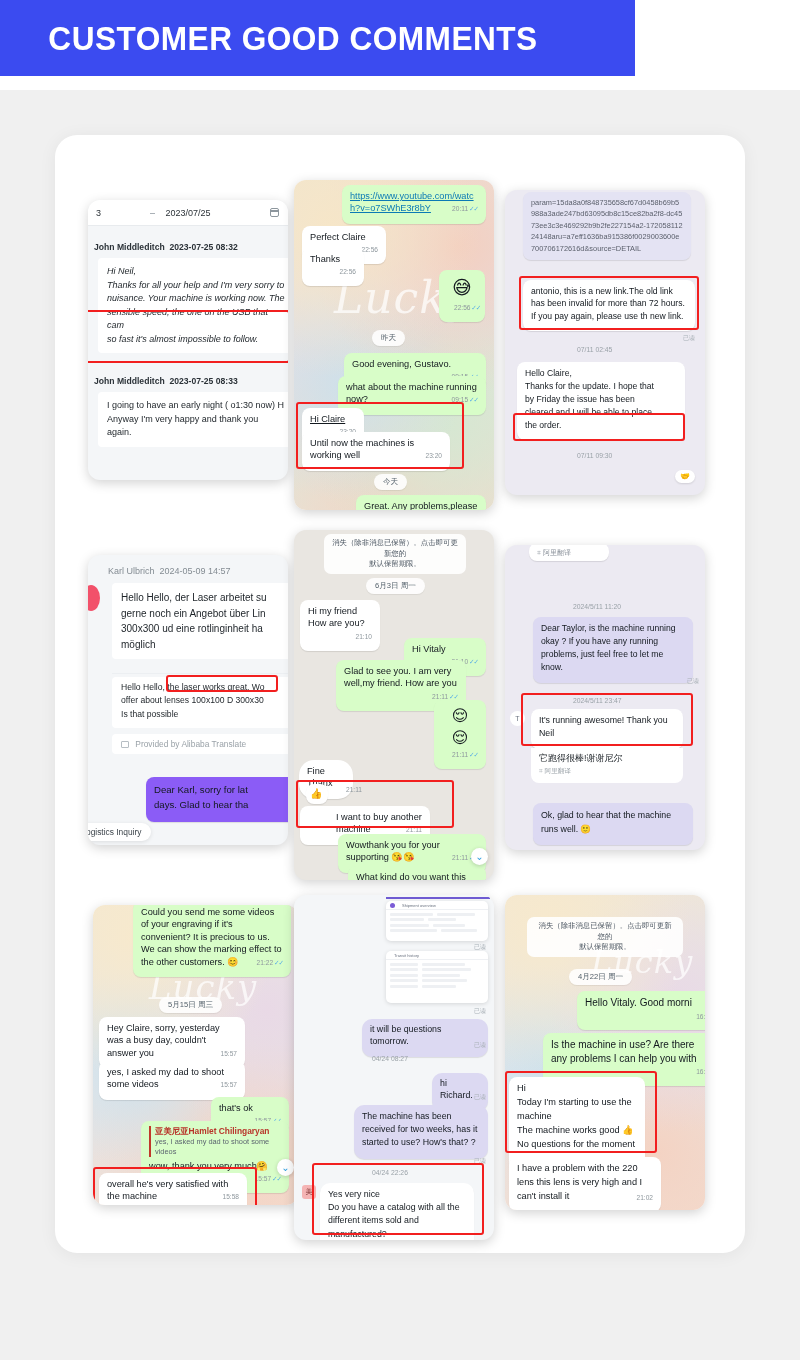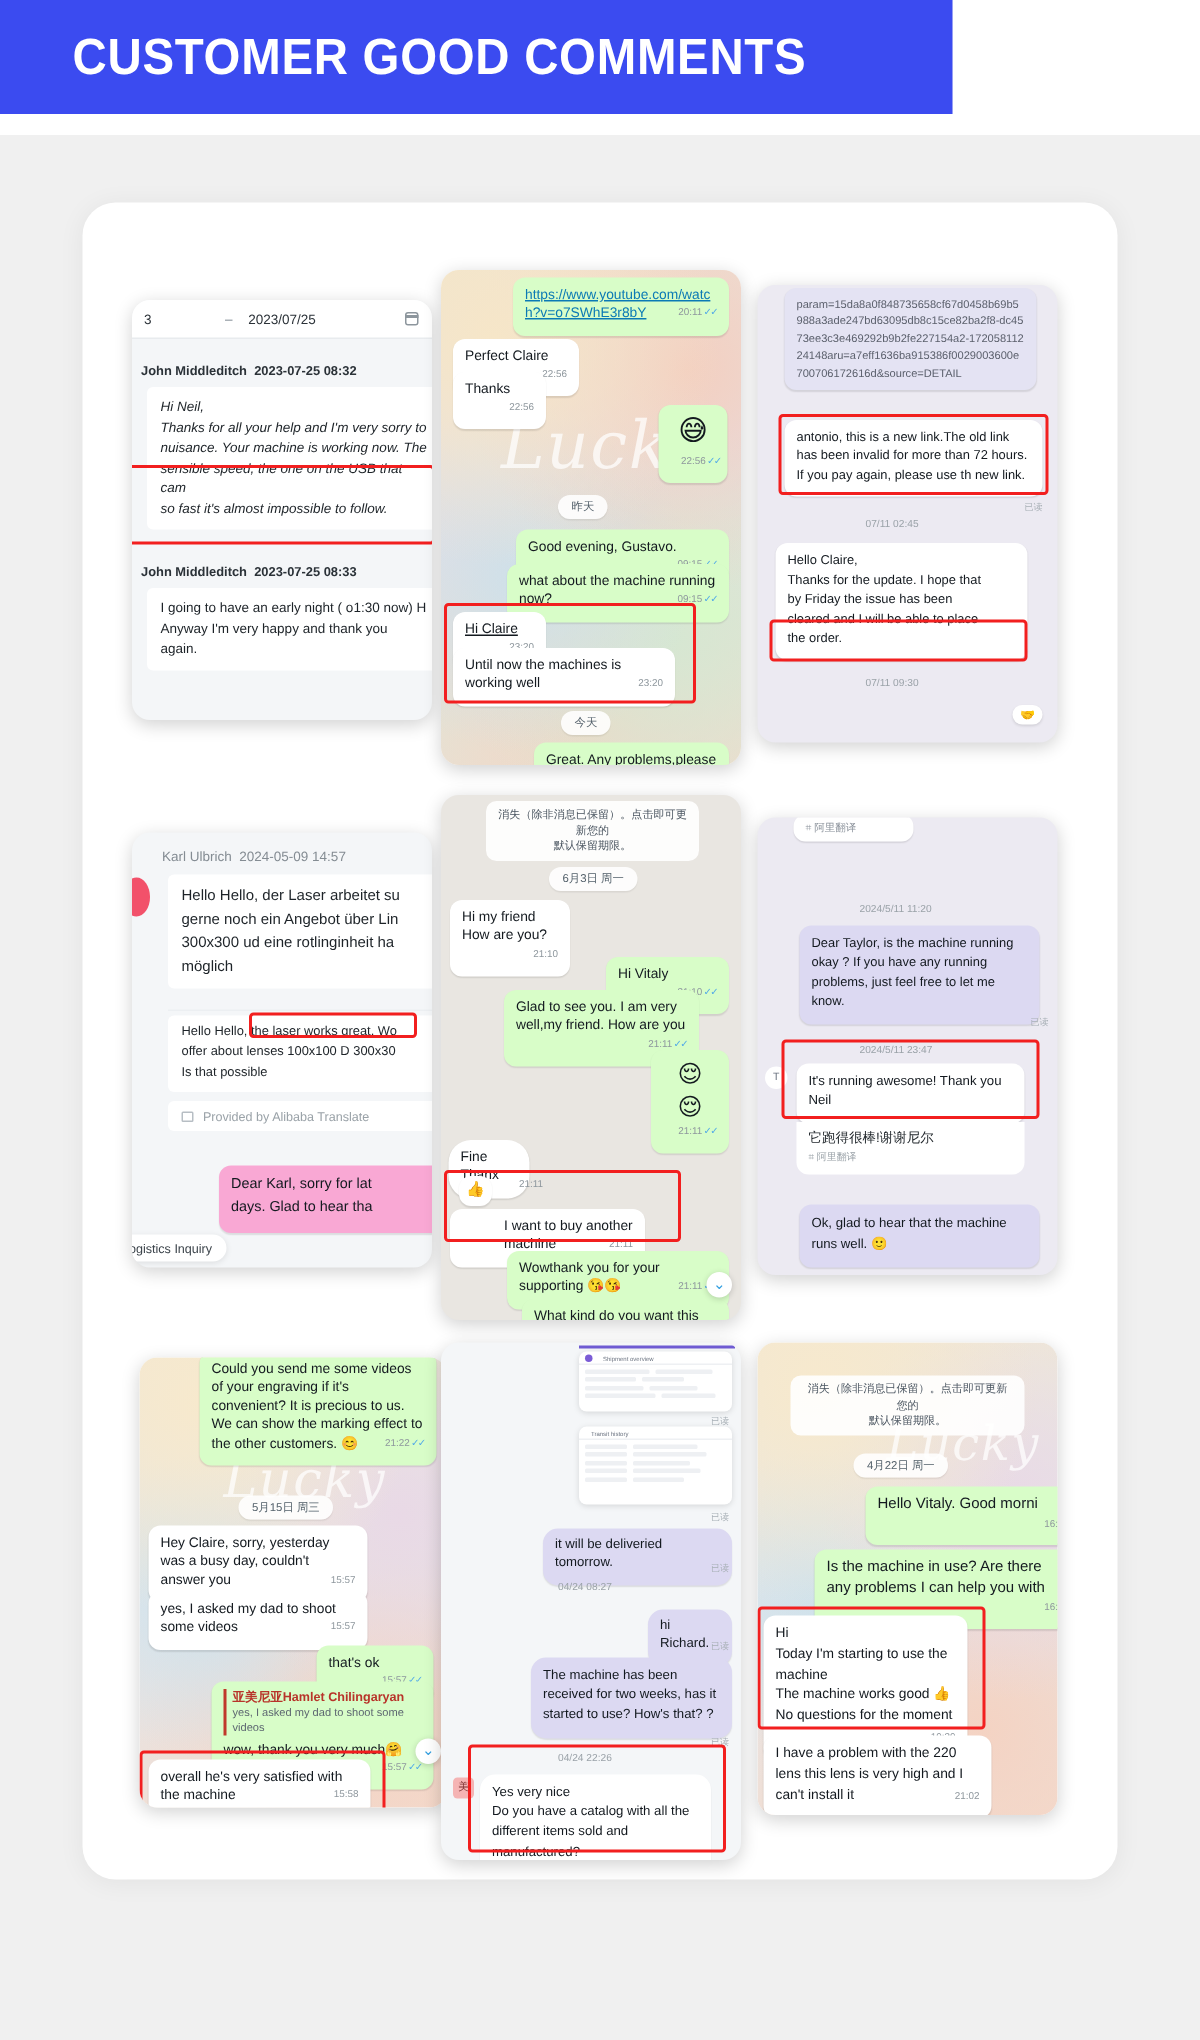--- a/index.html
+++ b/index.html
@@ -89,21 +89,21 @@
     padding: 5px 8px 9px 8px;
     font-size: 9.2px;
     line-height: 1.35;
     color: #13191f;
     box-shadow: 0 1px 1px rgba(0,0,0,.10);
   }
   .bub.in  { background: #ffffff; }
   .bub.out { background: #d8fdc8; }
   .bub.lilac-out { background: #dcd9f2; border-radius:10px; }
   .bub.lilac-in  { background: #ffffff; border-radius:10px; }
-  .bub.yellow { background: #f9a8d4; }
+  .bub.yellow { background: #8b5cf6; }
   .time {
     font-size: 6.6px; color: #8e979d;
     float: right; margin-left: 7px; margin-top: 3px;
     white-space: nowrap;
   }
   .time.ticks::after { content: " ✓✓"; color: #4fa8e8; letter-spacing:-1px; }
   .daypill {
     position: absolute;
     background: rgba(255,255,255,.88);
     border-radius: 9px;
@@ -524,21 +524,21 @@
             <span class="mcell" style="width:30%"></span>
             <span class="mcell" style="width:48%"></span>
           </div>
         <div class="mrow">
             <span class="mcell" style="width:30%"></span>
             <span class="mcell" style="width:36%"></span>
           </div>
       </div>
       <div class="readmark" style="right:8px; top:112px;">已读</div>
 
-      <div class="bub lilac-out" style="left:68px; top:124px; width:126px; font-size:8.8px;">it will be deliveried tomorrow.</div>
+      <div class="bub lilac-out" style="left:68px; top:124px; width:126px; font-size:8.8px;">it will be questions tomorrow.</div>
       <div class="readmark" style="right:8px; top:146px;">已读</div>
 
       <div class="stamp" style="left:78px; top:160px;">04/24 08:27</div>
 
       <div class="bub lilac-out" style="left:138px; top:178px; width:56px; font-size:8.8px;">hi Richard.</div>
       <div class="readmark" style="right:8px; top:198px;">已读</div>
 
       <div class="bub lilac-out" style="left:60px; top:210px; width:134px; font-size:8.8px; line-height:1.5;">The machine has been received for two weeks, has it started to use? How's that?  ?</div>
       <div class="readmark" style="right:8px; top:262px;">已读</div>
 

